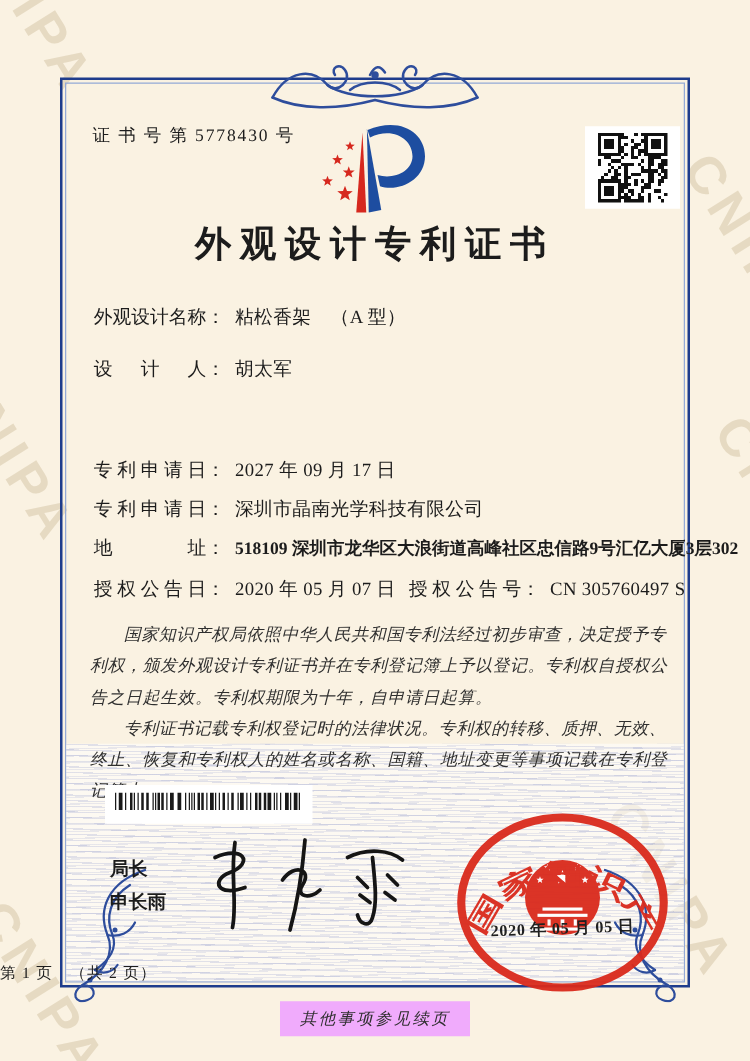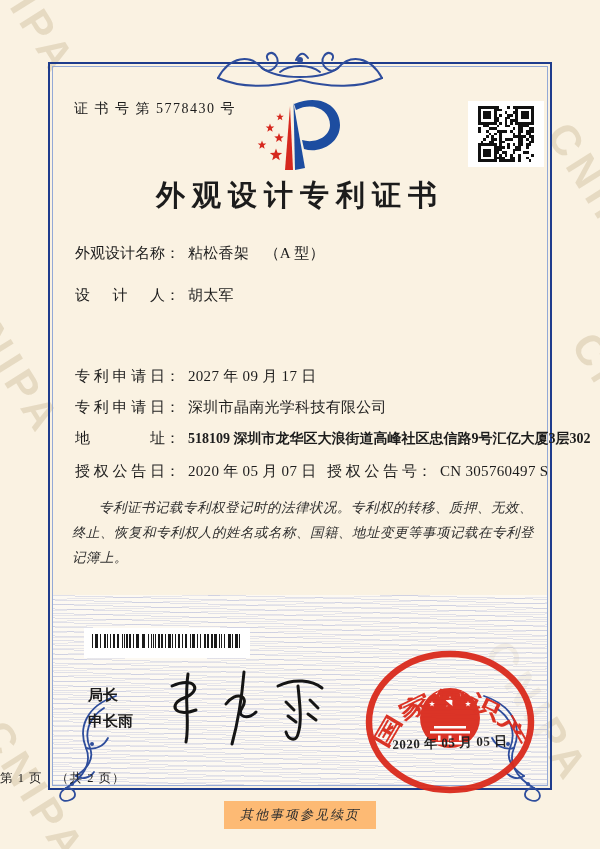--- a/index.html
+++ b/index.html
@@ -55,21 +55,21 @@
   .signature{position:absolute;left:160px;top:660px;z-index:4;}
 
   
   .seal{position:absolute;left:358px;top:646px;width:184px;height:156px;z-index:5;opacity:.95;}
   .seal-date{position:absolute;left:0;right:0;top:88px;text-align:center;font-size:13px;
              font-weight:bold;color:#161616;letter-spacing:.5px;transform:rotate(-2deg);}
 
   
   .page-footer{position:absolute;left:0;right:0;top:770px;font-size:12.5px;
                letter-spacing:1px;z-index:4;}
-  .cont-note{position:absolute;left:50%;transform:translateX(-50%);top:801px;background:#fdba74;
+  .cont-note{position:absolute;left:50%;transform:translateX(-50%);top:801px;background:#f0abfc;
              padding:5px 16px;font-size:13px;font-style:italic;letter-spacing:2px;z-index:4;
              color:#2f2f2f;white-space:nowrap;}
 </style>
 </head>
 <body>
 
 <div class="page">
 
   <div class="wm" style="left:-55px;top:-20px;">CNIPA</div>
   <div class="wm" style="left:520px;top:170px;">CNIPA</div>
@@ -387,20 +387,21 @@
   <div class="row" style="top:462px">
     <span>
       <span class="lbl">授权公告日</span><span class="colon">：</span><span class="val">2020 年 05 月 07 日</span>
     </span>
     <span class="grp2">
       <span class="lbl">授权公告号</span><span class="colon">：</span><span class="val">CN 305760497 S</span>
     </span>
   </div>
 
   <div class="body-text">
+    <p>国家知识产权局依照中华人民共和国专利法经过初步审查，决定授予专利权，颁发外观设计专利证书并在专利登记簿上予以登记。专利权自授权公告之日起生效。专利权期限为十年，自申请日起算。</p>
     <p>专利证书记载专利权登记时的法律状况。专利权的转移、质押、无效、终止、恢复和专利权人的姓名或名称、国籍、地址变更等事项记载在专利登记簿上。</p>
   </div>
 
   <div class="barcode-box">
     <svg id="barcode-svg" width="150" height="14">
         <rect x="0" y="0" width="1" height="14" fill="#1a1a1a"></rect>
         <rect x="3" y="0" width="3" height="14" fill="#1a1a1a"></rect>
         <rect x="8" y="0" width="1" height="14" fill="#1a1a1a"></rect>
         <rect x="12" y="0" width="2" height="14" fill="#1a1a1a"></rect>
         <rect x="15" y="0" width="1" height="14" fill="#1a1a1a"></rect>

